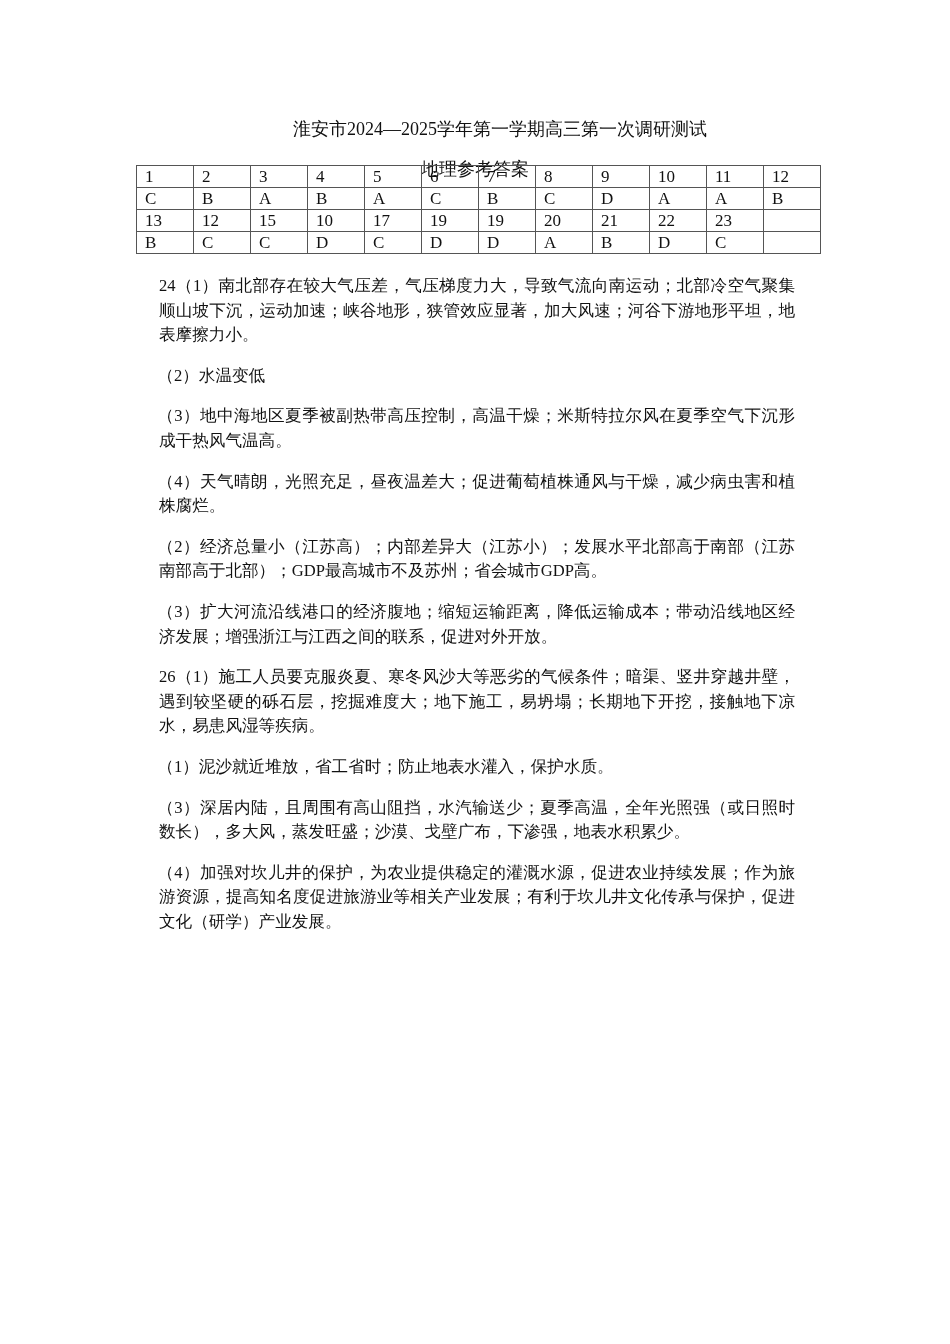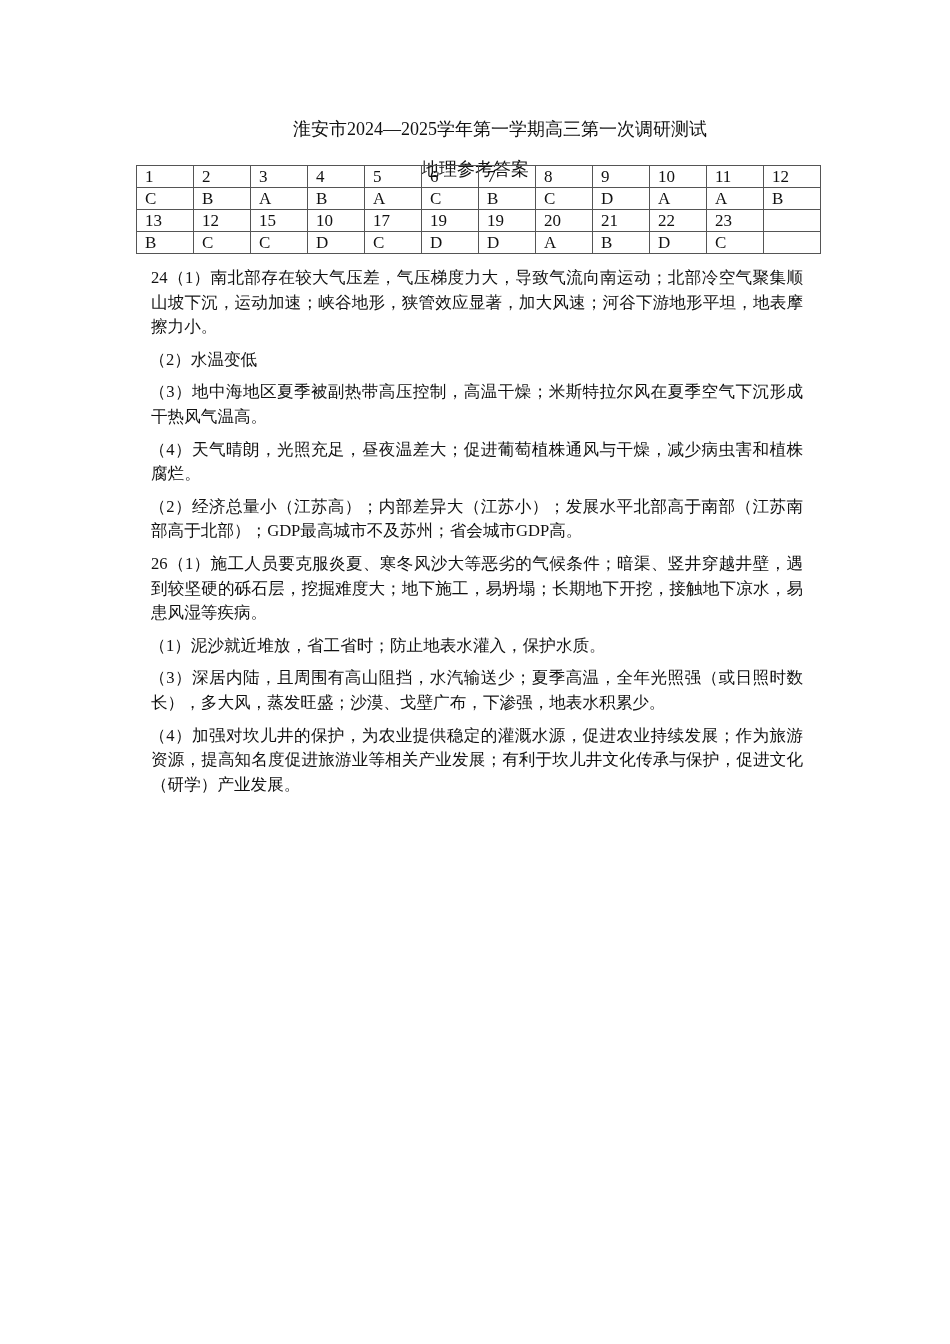--- a/index.html
+++ b/index.html
@@ -5,21 +5,21 @@
     html, body { margin: 0; padding: 0; background: #ffffff; }
     body { width: 950px; height: 1344px; position: relative; overflow: hidden;
            font-family: "Liberation Serif", "DejaVu Serif", serif; color: #111; }
     .page { position: absolute; left: 0; top: 0; width: 950px; height: 1344px; background: #fff; }
     .title { position: absolute; left: 0; width: 950px; text-align: center; font-size: 18px; line-height: 22px; color: #111; }
     .title1 { top: 118px; padding-left: 25px; }
     .title2 { top: 142px; margin-top: 16px; }
     table.answers { position: absolute; left: 136px; top: 165px; border-collapse: collapse; table-layout: fixed; width: 680px; }
     table.answers td { border: 1px solid #555; height: 21px; padding: 0 0 0 8px; font-size: 17px; line-height: 20px; vertical-align: middle; width: 48px; white-space: nowrap; }
     .body-text { position: absolute; left: 143px; top: 258px; width: 668px; font-size: 16.6px; line-height: 24.6px; text-align: justify; }
-    .para { margin: 8px; }
+    .para { margin: 16px; }
     .para.sub { text-indent: -0.1em; }
   </style>
 </head>
 <body>
 
 <div class="page">
   <div class="title title1">淮安市2024—2025学年第一学期高三第一次调研测试</div>
   <div class="title title2">地理参考答案</div>
 
   <table class="answers">
@@ -82,18 +82,19 @@
         </tr>
       </tbody>
   </table>
 
   <div class="body-text" id="answer-body">
       <p class="para">24（1）南北部存在较大气压差，气压梯度力大，导致气流向南运动；北部冷空气聚集顺山坡下沉，运动加速；峡谷地形，狭管效应显著，加大风速；河谷下游地形平坦，地表摩擦力小。</p>
       <p class="para sub">（2）水温变低</p>
       <p class="para sub">（3）地中海地区夏季被副热带高压控制，高温干燥；米斯特拉尔风在夏季空气下沉形成干热风气温高。</p>
       <p class="para sub">（4）天气晴朗，光照充足，昼夜温差大；促进葡萄植株通风与干燥，减少病虫害和植株腐烂。</p>
       <p class="para sub">（2）经济总量小（江苏高）；内部差异大（江苏小）；发展水平北部高于南部（江苏南部高于北部）；GDP最高城市不及苏州；省会城市GDP高。</p>
+      <p class="para sub">（3）扩大河流沿线港口的经济腹地；缩短运输距离，降低运输成本；带动沿线地区经济发展；增强浙江与江西之间的联系，促进对外开放。</p>
       <p class="para">26（1）施工人员要克服炎夏、寒冬风沙大等恶劣的气候条件；暗渠、竖井穿越井壁，遇到较坚硬的砾石层，挖掘难度大；地下施工，易坍塌；长期地下开挖，接触地下凉水，易患风湿等疾病。</p>
       <p class="para sub">（1）泥沙就近堆放，省工省时；防止地表水灌入，保护水质。</p>
       <p class="para sub">（3）深居内陆，且周围有高山阻挡，水汽输送少；夏季高温，全年光照强（或日照时数长），多大风，蒸发旺盛；沙漠、戈壁广布，下渗强，地表水积累少。</p>
       <p class="para sub">（4）加强对坎儿井的保护，为农业提供稳定的灌溉水源，促进农业持续发展；作为旅游资源，提高知名度促进旅游业等相关产业发展；有利于坎儿井文化传承与保护，促进文化（研学）产业发展。</p>
     </div>
 </div>
 
 </body></html>

